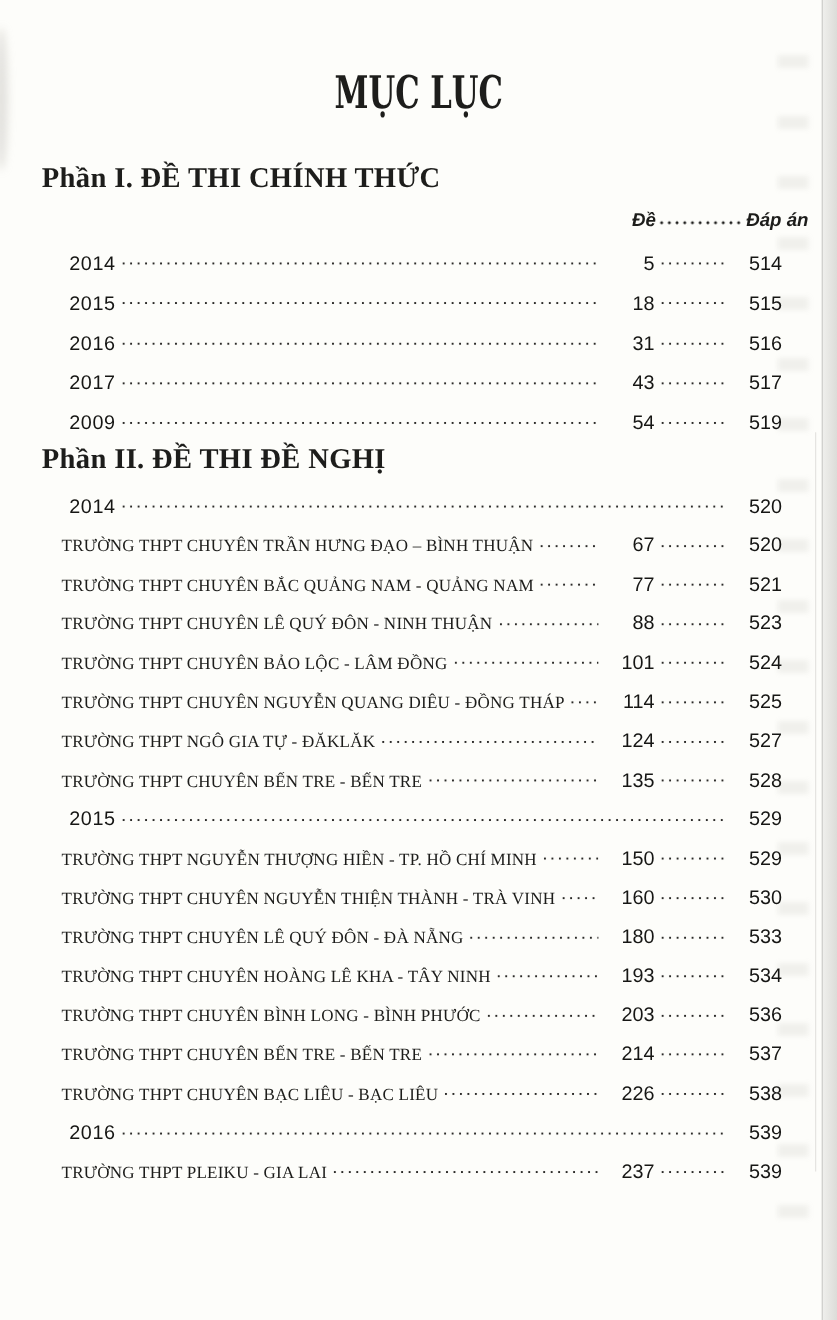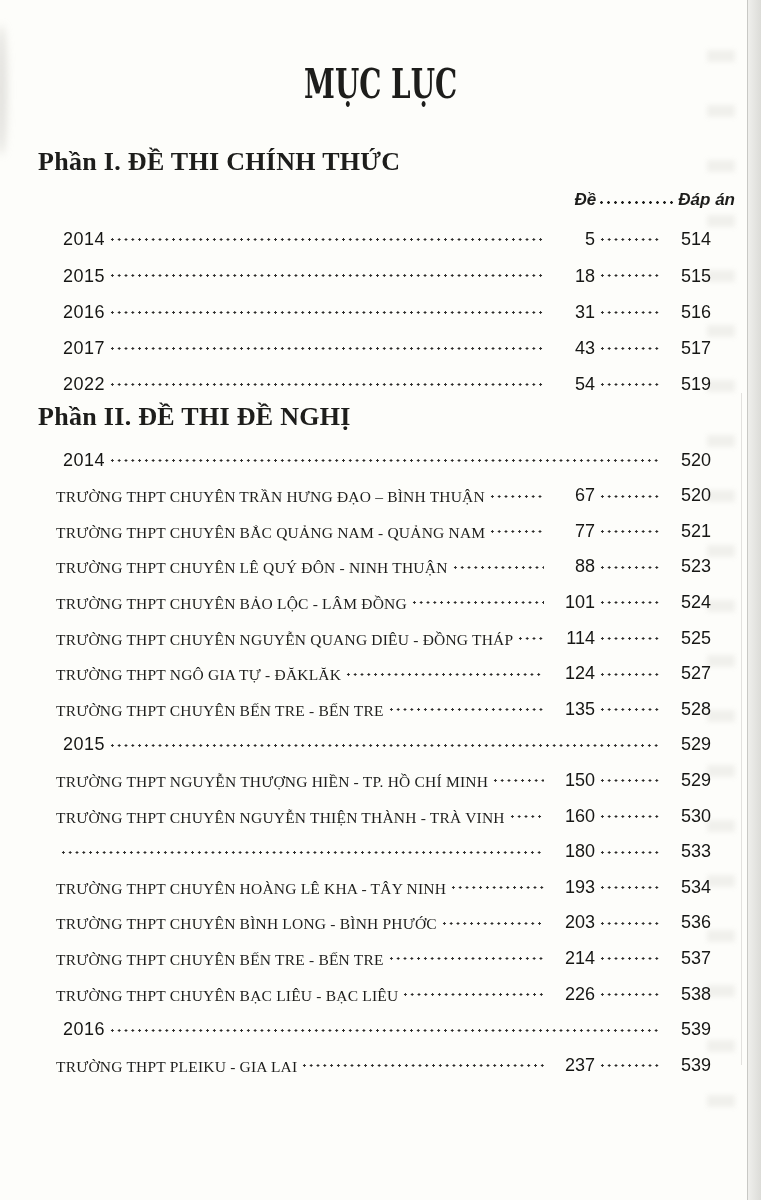--- a/index.html
+++ b/index.html
@@ -92,21 +92,21 @@
         <span class="num ans">516</span>
     </div>
     <div class="row">
       <span class="yr">2017</span>
         <span class="dots"></span>
         <span class="num de">43</span>
         <span class="dots d2"></span>
         <span class="num ans">517</span>
     </div>
     <div class="row">
-      <span class="yr">2022</span>
+      <span class="yr">2009</span>
         <span class="dots"></span>
         <span class="num de">54</span>
         <span class="dots d2"></span>
         <span class="num ans">519</span>
     </div>
   </section>
 
   <h2 class="h2">Phần II. ĐỀ THI ĐỀ NGHỊ</h2>
 
   <section class="rows rows2">
@@ -177,20 +177,21 @@
         <span class="num ans">529</span>
     </div>
     <div class="row school">
       <span class="school-name">TRƯỜNG THPT CHUYÊN NGUYỄN THIỆN THÀNH - TRÀ VINH</span>
         <span class="dots"></span>
         <span class="num de">160</span>
         <span class="dots d2"></span>
         <span class="num ans">530</span>
     </div>
     <div class="row school">
+      <span class="school-name">TRƯỜNG THPT CHUYÊN LÊ QUÝ ĐÔN - ĐÀ NẴNG</span>
         <span class="dots"></span>
         <span class="num de">180</span>
         <span class="dots d2"></span>
         <span class="num ans">533</span>
     </div>
     <div class="row school">
       <span class="school-name">TRƯỜNG THPT CHUYÊN HOÀNG LÊ KHA - TÂY NINH</span>
         <span class="dots"></span>
         <span class="num de">193</span>
         <span class="dots d2"></span>

